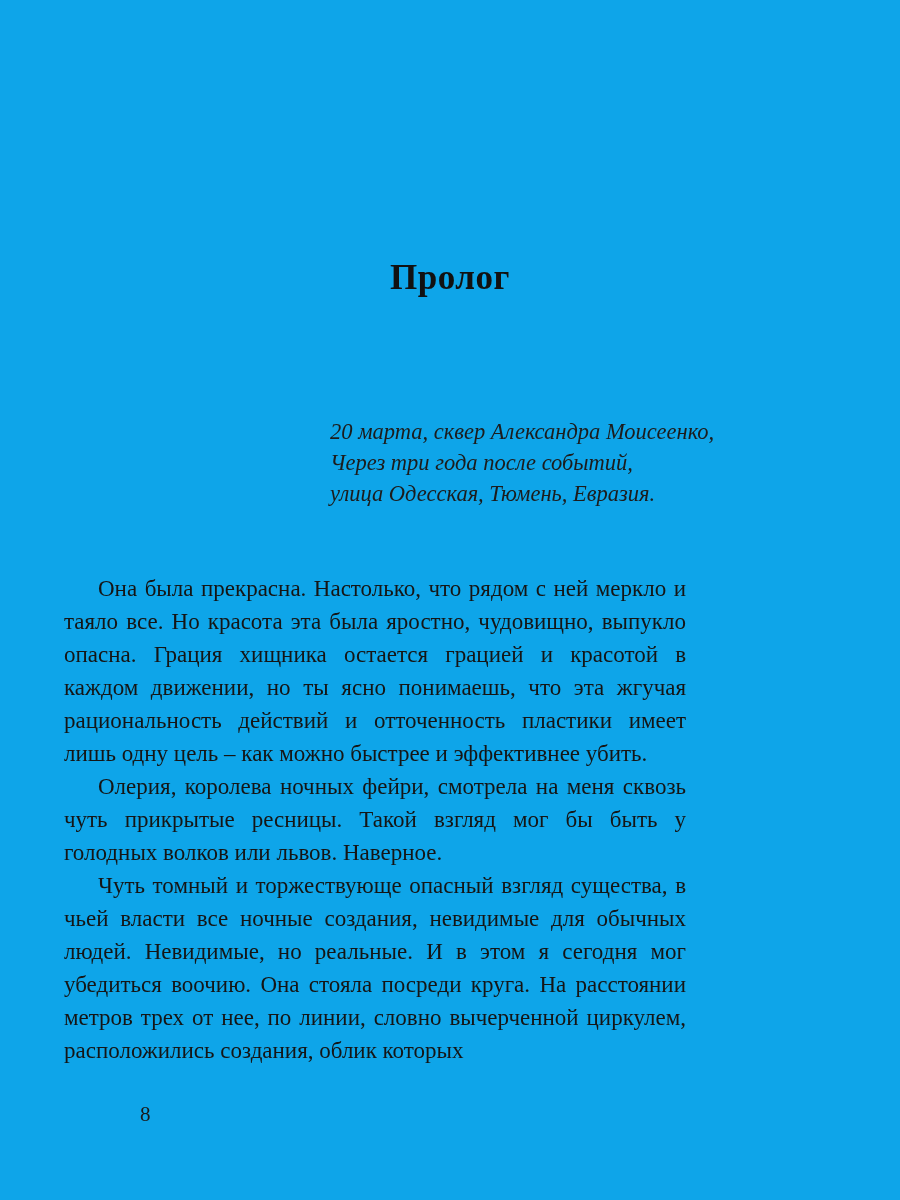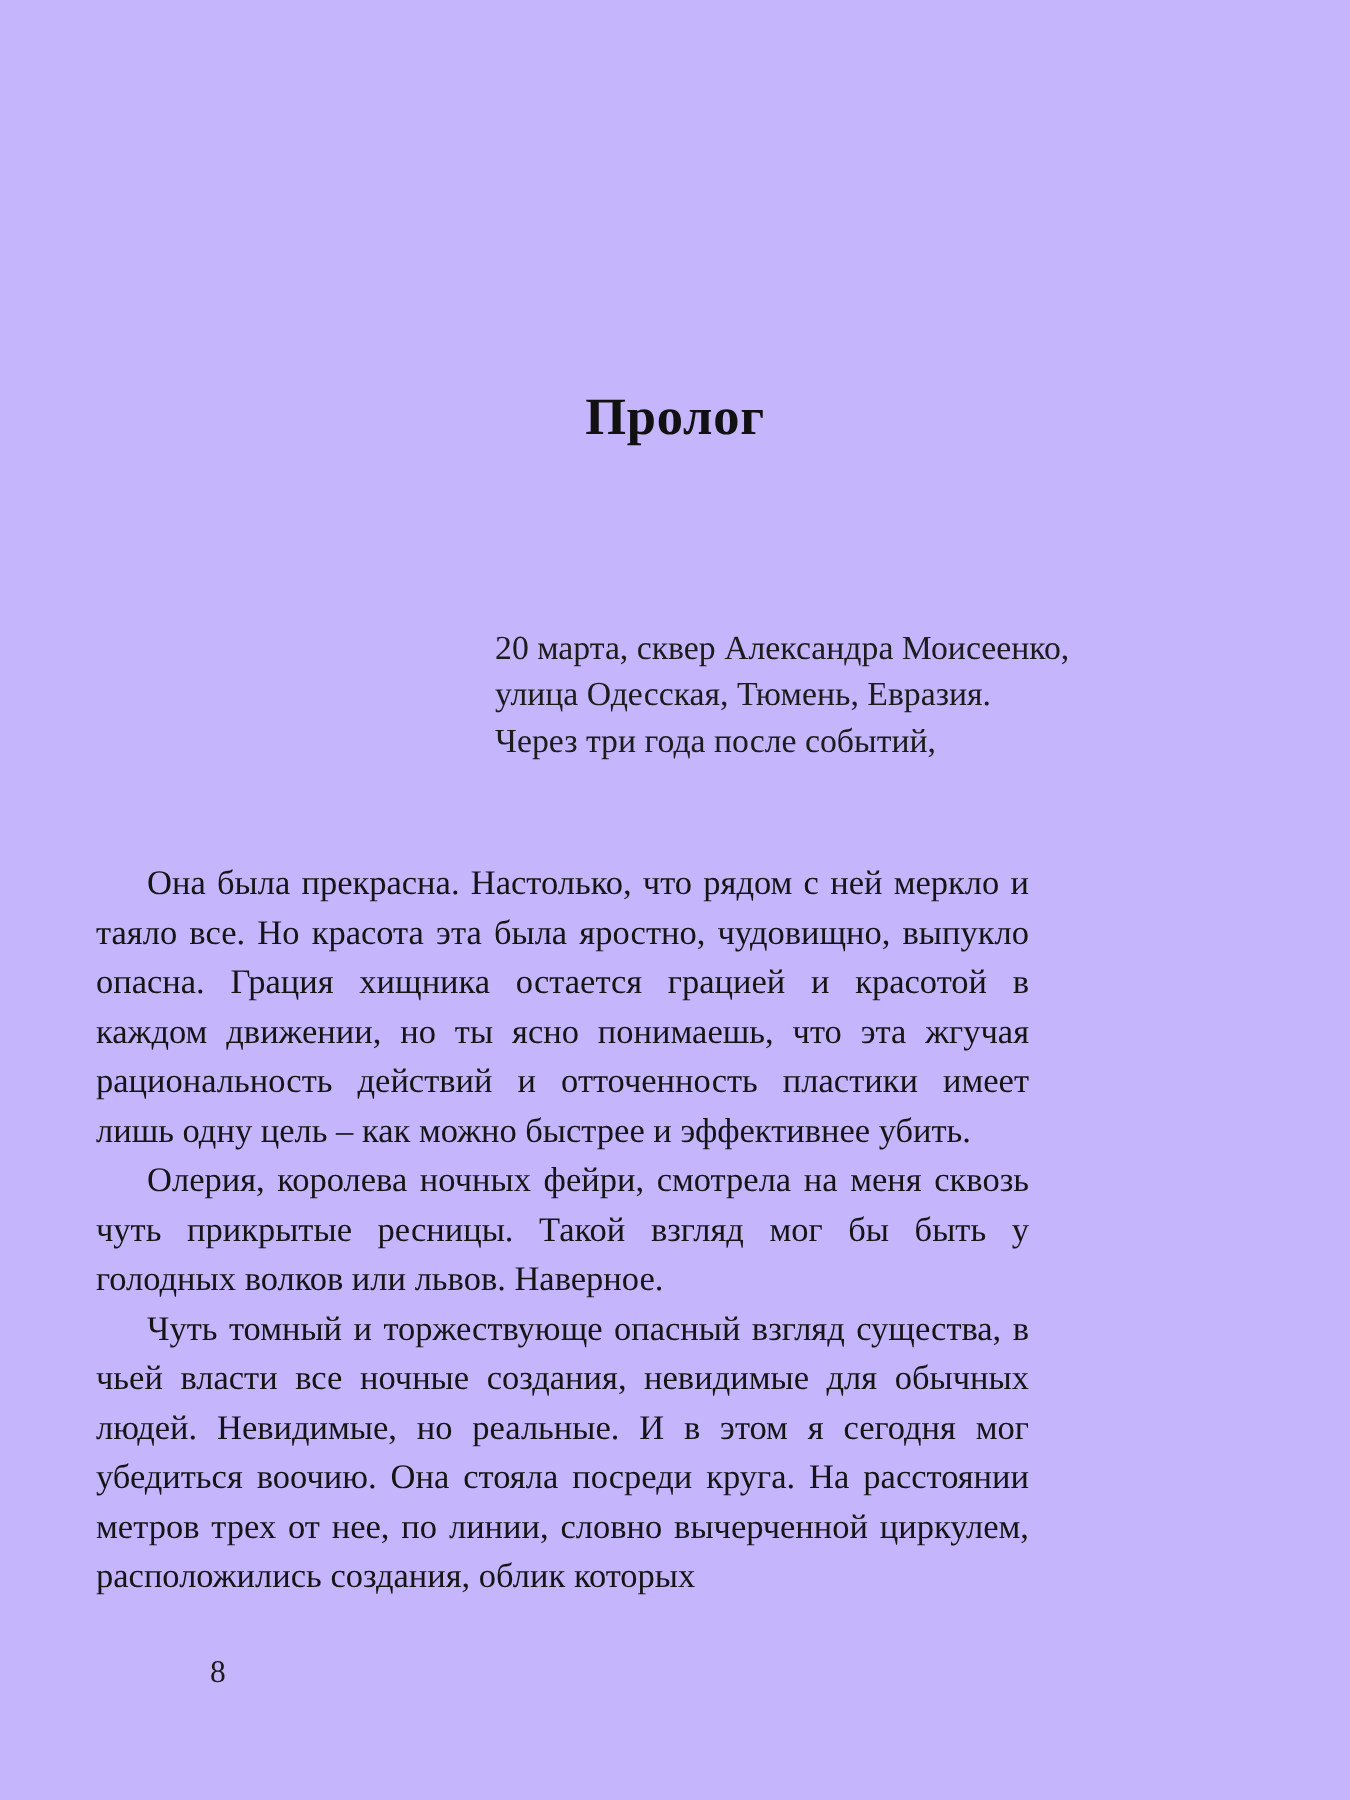--- a/index.html
+++ b/index.html
@@ -4,38 +4,39 @@
 <style>
   html, body {
     margin: 0;
     padding: 0;
     background: #ffffff;
   }
   .page {
     position: relative;
     width: 900px;
     height: 1200px;
-    background: #c4b5fd;
+    background: #0ea5e9;
     overflow: hidden;
     font-family: "Liberation Serif", serif;
     color: #1a1a1a;
   }
   .chapter-title {
     margin: 0;
     padding-top: 258px;
     text-align: center;
     font-size: 35px;
     font-weight: bold;
     letter-spacing: 0.5px;
     color: #111111;
   }
   .epigraph {
     margin-top: 118px;
     margin-left: 330px;
     width: 430px;
+    font-style: italic;
     font-size: 22.5px;
     line-height: 31px;
     color: #1c1c1c;
   }
   .body-text {
     margin-top: 63px;
     margin-left: 64px;
     width: 622px;
     font-size: 23px;
     line-height: 33px;
@@ -56,22 +57,22 @@
 </style>
 </head>
 <body>
 
 <div class="page">
 
   <h1 class="chapter-title">Пролог</h1>
 
   <div class="epigraph">
     <div>20 марта, сквер Александра Моисеенко,</div>
+    <div>Через три года после событий,</div>
     <div>улица Одесская, Тюмень, Евразия.</div>
-    <div>Через три года после событий,</div>
   </div>
 
   <div class="body-text">
     <p>Она была прекрасна. Настолько, что рядом с ней меркло и таяло все. Но красота эта была яростно, чудовищно, выпукло опасна. Грация хищника остается грацией и красотой в каждом движении, но ты ясно понимаешь, что эта жгучая рациональность действий и отточенность пластики имеет лишь одну цель – как можно быстрее и эффективнее убить.</p>
     <p>Олерия, королева ночных фейри, смотрела на меня сквозь чуть прикрытые ресницы. Такой взгляд мог бы быть у голодных волков или львов. Наверное.</p>
     <p>Чуть томный и торжествующе опасный взгляд существа, в чьей власти все ночные создания, невидимые для обычных людей. Невидимые, но реальные. И в этом я сегодня мог убедиться воочию. Она стояла посреди круга. На расстоянии метров трех от нее, по линии, словно вычерченной циркулем, расположились создания, облик которых</p>
   </div>
 
   <div class="page-number">8</div>
 

